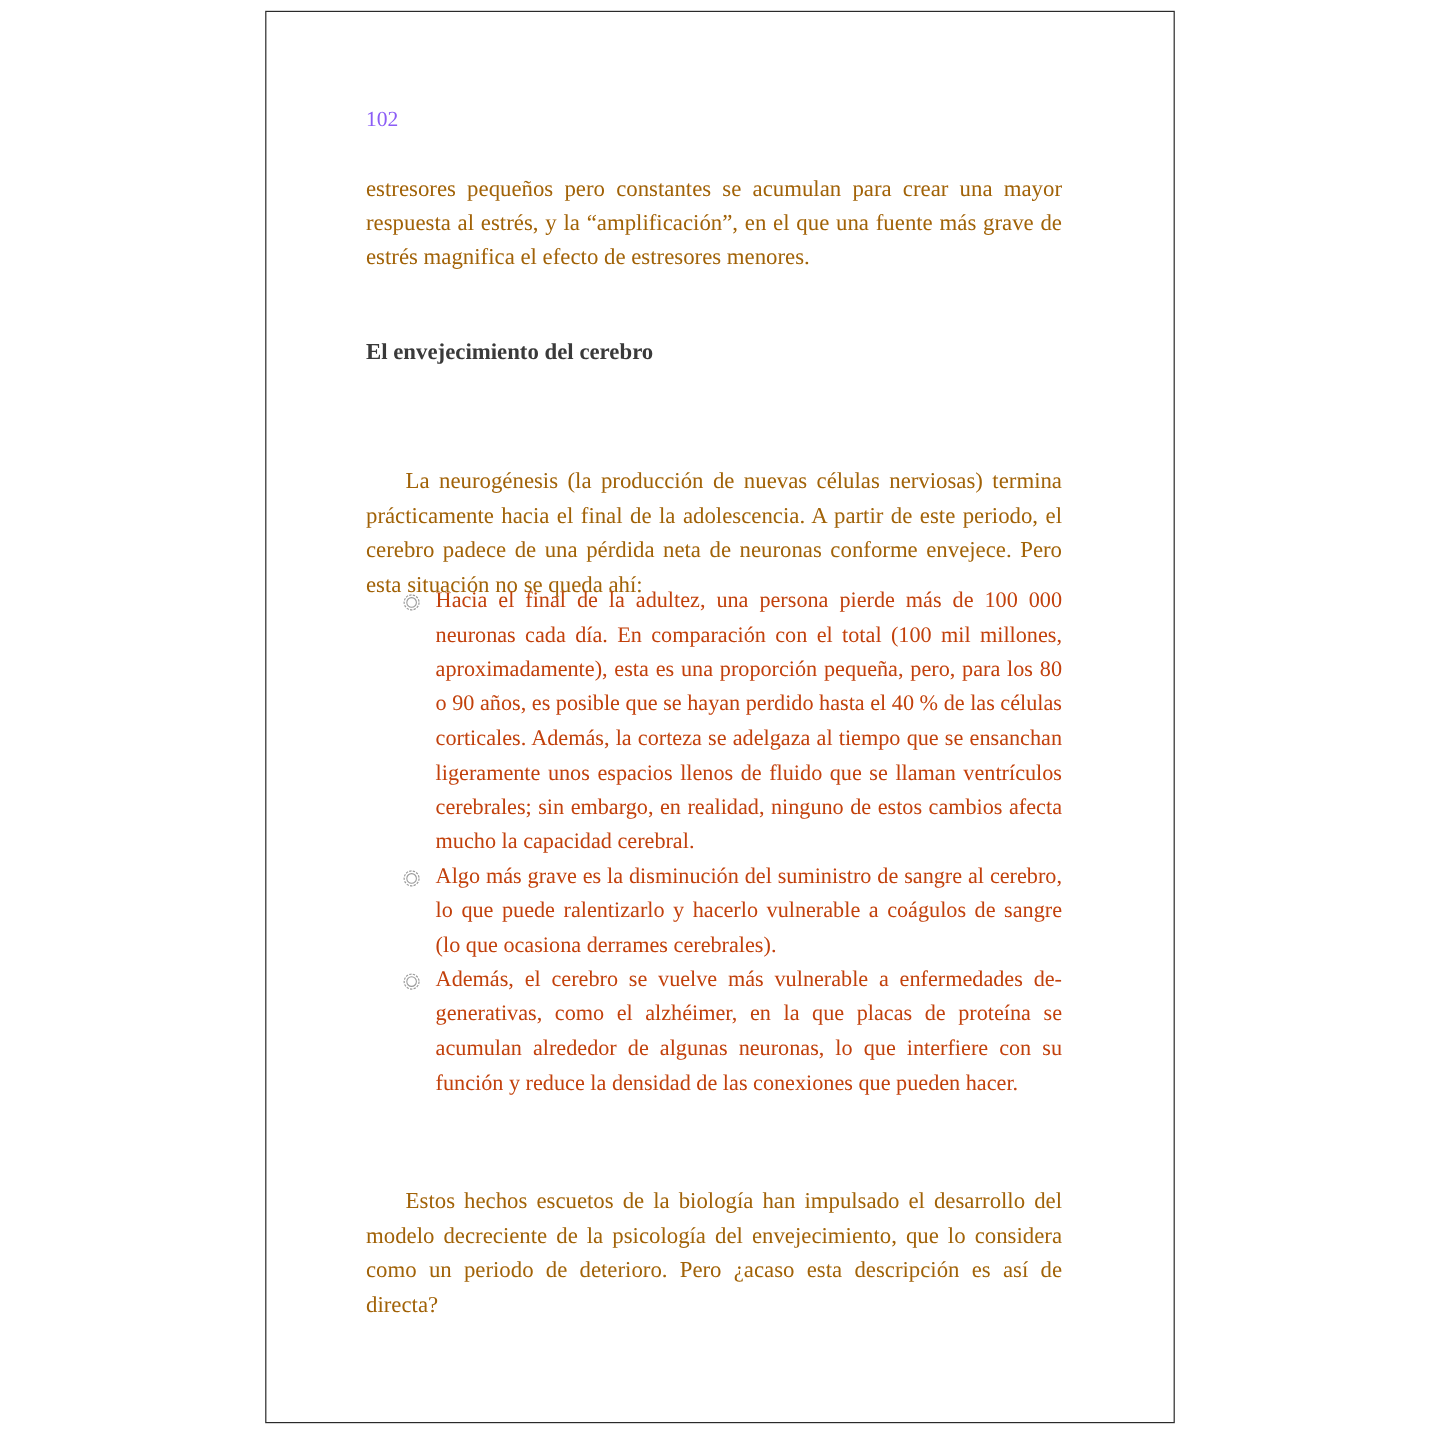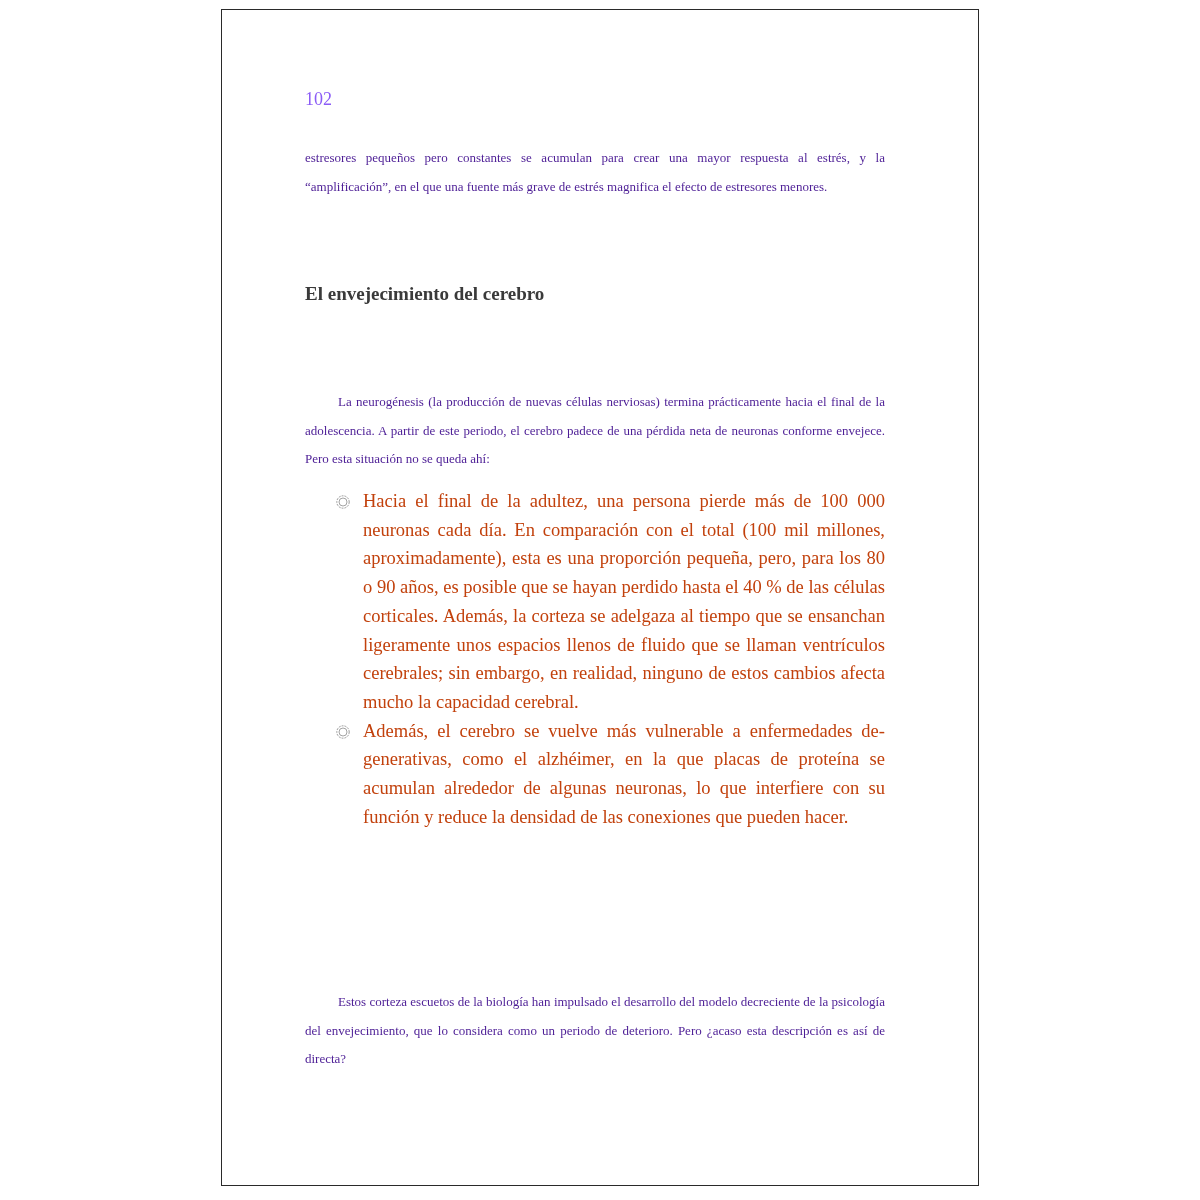--- a/index.html
+++ b/index.html
@@ -13,21 +13,21 @@
       font-family: "Liberation Serif", serif; font-size: 18px; color: #8b5cf6;
     }
     p { margin: 0; text-align: justify; }
     .indent { text-indent: 33px; margin-top: 44px; }
     .heading {
       position: absolute; left: 305px; top: 283px;
       font-family: "Liberation Serif", serif; font-weight: bold;
       font-size: 19px; color: #3a3a3a; margin: 0;
     }
     .block { position: absolute; left: 305px; width: 580px;
-      font-family: "Liberation Serif", serif; color: #4c1d95; font-size: 13px; line-height: 28.7px; }
+      font-family: "Liberation Serif", serif; color: #a16207; font-size: 19px; line-height: 28.7px; }
     .bullets { position: absolute; left: 305px; width: 580px; margin: 0; padding: 0; list-style: none;
       font-family: "Liberation Serif", serif; color: #c2410c; font-size: 18.5px; line-height: 28.7px; }
     .bullets li { position: relative; padding-left: 58px; text-align: justify; }
     .bullet-icon { position: absolute; left: 30px; top: 7px; width: 16px; height: 16px; }
   </style>
 </head>
 <body>
 
 <div class="page"></div>
 
@@ -45,17 +45,24 @@
       <circle cx="8" cy="8" r="6.2" fill="none" stroke="#9a9a9a" stroke-width="1" stroke-dasharray="2 1"></circle>
       <circle cx="8" cy="8" r="4" fill="none" stroke="#9a9a9a" stroke-width="0.9"></circle>
     </svg>
     <span>Hacia el final de la adultez, una persona pierde más de 100 000 neuronas cada día. En comparación con el total (100 mil millones, aproximadamente), esta es una proporción pequeña, pero, para los 80 o 90 años, es posible que se hayan perdido hasta el 40 % de las células corticales. Además, la corteza se adelgaza al tiempo que se ensanchan ligeramente unos espacios llenos de fluido que se lla­man ventrículos cerebrales; sin embargo, en realidad, ninguno de estos cambios afecta mucho la capacidad cerebral.</span>
   </li>
   <li>
     <svg class="bullet-icon" viewBox="0 0 16 16">
       <circle cx="8" cy="8" r="6.2" fill="none" stroke="#9a9a9a" stroke-width="1" stroke-dasharray="2 1"></circle>
       <circle cx="8" cy="8" r="4" fill="none" stroke="#9a9a9a" stroke-width="0.9"></circle>
     </svg>
+    <span>Algo más grave es la disminución del suministro de sangre al ce­rebro, lo que puede ralentizarlo y hacerlo vulnerable a coágulos de sangre (lo que ocasiona derrames cerebrales).</span>
+  </li>
+  <li>
+    <svg class="bullet-icon" viewBox="0 0 16 16">
+      <circle cx="8" cy="8" r="6.2" fill="none" stroke="#9a9a9a" stroke-width="1" stroke-dasharray="2 1"></circle>
+      <circle cx="8" cy="8" r="4" fill="none" stroke="#9a9a9a" stroke-width="0.9"></circle>
+    </svg>
     <span>Además, el cerebro se vuelve más vulnerable a enfermedades de­generativas, como el alzhéimer, en la que placas de proteína se acumulan alrededor de algunas neuronas, lo que interfiere con su función y reduce la densidad de las conexiones que pueden hacer.</span>
   </li>
 </ul>
 
-<p class="block indent" style="top:944px;">Estos corteza escuetos de la biología han impulsado el desarrollo del modelo decreciente de la psicología del envejecimiento, que lo conside­ra como un periodo de deterioro. Pero ¿acaso esta descripción es así de directa?</p>
+<p class="block indent" style="top:944px;">Estos hechos escuetos de la biología han impulsado el desarrollo del modelo decreciente de la psicología del envejecimiento, que lo conside­ra como un periodo de deterioro. Pero ¿acaso esta descripción es así de directa?</p>
 
 </body></html>

